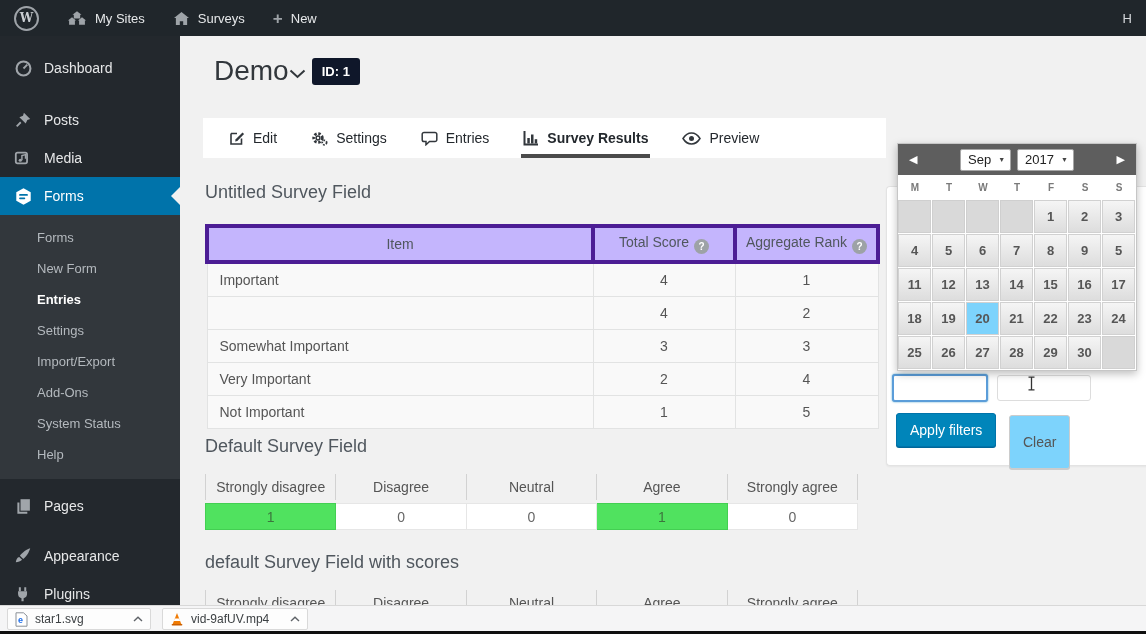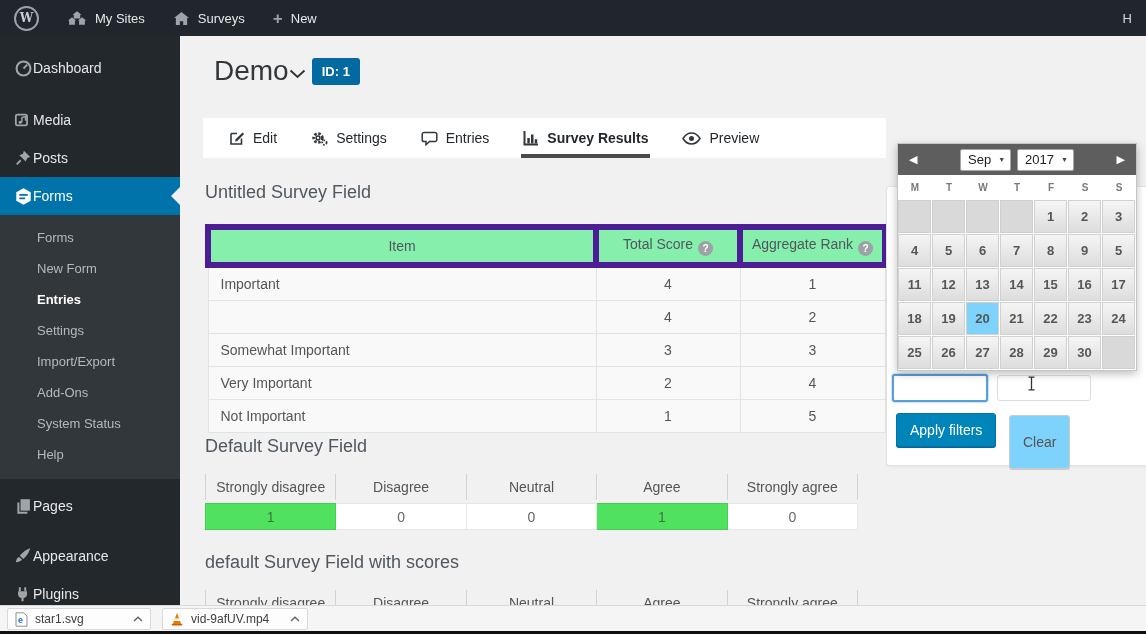--- a/index.html
+++ b/index.html
@@ -13,52 +13,52 @@
   .ab-item{display:flex;align-items:center;gap:8px;cursor:pointer;}
   .ab-icon{color:#9ea3a8;display:flex;}
   .wp-logo{width:21px;height:21px;border:2px solid #9ea3a8;border-radius:50%;display:flex;align-items:center;
            justify-content:center;font-family:"DejaVu Serif",serif;font-size:12px;color:#c9cdd1;font-weight:bold;}
   .ab-plus{font-size:17px;font-weight:bold;color:#9ea3a8;line-height:1;}
   .ab-right{margin-left:auto;color:#d5d8db;font-size:13px;}
 
   
   .sidebar{position:absolute;left:0;top:36px;width:180px;bottom:0;background:#23282d;z-index:30;color:#e6e7e8;}
   .menu-pad{height:13px;}
-  .menu-item{height:38px;display:flex;align-items:center;padding-left:13px;font-size:14px;position:relative;cursor:pointer;}
+  .menu-item{height:38px;display:flex;align-items:center;gap:11px;padding-left:13px;font-size:14px;position:relative;cursor:pointer;}
   .menu-icon{width:20px;display:flex;justify-content:center;color:#a0a5aa;}
   .menu-sep{height:14px;}
   .menu-item.active{background:#0073aa;color:#fff;}
   .menu-item.active .menu-icon{color:#fff;}
   .menu-item.active::after{content:"";position:absolute;right:0;top:50%;margin-top:-9px;
       border:9px solid transparent;border-right-color:#f1f1f1;}
   .submenu{background:#32373c;padding:7px 0 9px 0;}
   .submenu-item{height:31px;display:flex;align-items:center;padding-left:37px;font-size:13px;color:#b4b9be;cursor:pointer;}
   .submenu-item.current{color:#fff;font-weight:bold;}
   .mt8{margin-top:8px;} .mt12{margin-top:12px;}
 
   
   .content{position:absolute;left:180px;top:36px;right:0;bottom:0;background:#f1f1f1;}
   .form-header{position:absolute;left:34px;top:19px;display:flex;align-items:center;}
   .form-title{font-size:28px;color:#32373c;font-weight:400;}
   .title-chevron{margin-top:6px;cursor:pointer;}
-  .id-badge{background:#0369a1;color:#fff;font-size:13px;font-weight:bold;padding:6px 10px;border-radius:3px;margin-left:6px;}
+  .id-badge{background:#0f172a;color:#fff;font-size:13px;font-weight:bold;padding:6px 10px;border-radius:3px;margin-left:6px;}
 
   .tabs-card{position:absolute;left:23px;top:82px;width:657px;height:40px;background:#fff;
              display:flex;align-items:stretch;padding-left:26px;gap:34px;}
   .tab{display:flex;align-items:center;gap:8px;font-size:14px;color:#23282d;position:relative;cursor:pointer;}
   .tab.active{font-weight:bold;}
   .tab.active::after{content:"";position:absolute;left:-2px;right:-2px;bottom:0;height:4px;background:#4b4b4b;}
   .tab-icon{display:flex;color:#32373c;}
 
   .section-title{position:absolute;left:25px;font-size:18px;color:#50575e;font-weight:400;}
   .st1{top:146px;} .st2{top:400px;} .st3{top:516px;}
 
   
   .t1{position:absolute;left:25px;top:188px;border-collapse:collapse;font-size:14px;}
-  .t1 th{background:#86efac;color:#50575e;font-weight:400;height:30px;border:6px solid #4c1d95;}
+  .t1 th{background:#c4b5fd;color:#50575e;font-weight:400;height:30px;border:4px solid #4c1d95;}
   .t1 td{background:#f9f9f9;color:#555;height:30px;border:1px solid #e2e3e3;text-align:center;}
   .t1 td.item-cell{text-align:left;padding-left:12px;}
   .col-item{width:380px;} .col-score{width:136px;} .col-rank{width:137px;}
   .help-icon{width:15px;height:15px;border-radius:50%;background:#9da2a6;color:#fff;font-size:10px;font-weight:bold;
              display:inline-flex;align-items:center;justify-content:center;margin-left:5px;vertical-align:-3px;cursor:pointer;}
 
   
   .likert{position:absolute;left:25px;width:653px;}
   .lk2{top:438px;} .lk3{top:554px;}
   .lk-head{display:flex;height:26px;}
@@ -152,36 +152,36 @@
         <svg width="19" height="19" viewBox="0 0 20 20">
             <circle cx="10" cy="10" r="7.3" fill="none" stroke="currentColor" stroke-width="2.2"></circle>
             <path d="M10 10l4-4" stroke="currentColor" stroke-width="2"></path>
           </svg>
       </span>
       <span>Dashboard</span>
     </div>
     <div class="menu-sep"></div>
     <div class="menu-item">
       <span class="menu-icon">
+        <svg width="18" height="18" viewBox="0 0 20 20" fill="currentColor">
+            <path d="M11 2l7 7-3.2 1-1.8 4-7-7 4-1.8z"></path>
+            <path d="M7.5 12.5L3 17" stroke="currentColor" stroke-width="2" fill="none"></path>
+          </svg>
+      </span>
+      <span>Posts</span>
+    </div>
+    <div class="menu-item">
+      <span class="menu-icon">
         <svg width="18" height="18" viewBox="0 0 20 20">
             <rect x="2" y="4" width="12.5" height="12" rx="2" fill="none" stroke="currentColor" stroke-width="2"></rect>
             <circle cx="7" cy="12.5" r="1.8" fill="currentColor"></circle>
             <path d="M8.8 12.5V7.2l4-1v4.6" fill="none" stroke="currentColor" stroke-width="1.6"></path>
           </svg>
       </span>
       <span>Media</span>
-    </div>
-    <div class="menu-item">
-      <span class="menu-icon">
-        <svg width="18" height="18" viewBox="0 0 20 20" fill="currentColor">
-            <path d="M11 2l7 7-3.2 1-1.8 4-7-7 4-1.8z"></path>
-            <path d="M7.5 12.5L3 17" stroke="currentColor" stroke-width="2" fill="none"></path>
-          </svg>
-      </span>
-      <span>Posts</span>
     </div>
     <div class="menu-item active">
       <span class="menu-icon">
         <svg width="19" height="19" viewBox="0 0 20 20">
             <path d="M10 1.2l7.6 4.4v8.8L10 18.8l-7.6-4.4V5.6z" fill="currentColor"></path>
             <path d="M6.3 8.3h7.4M6.3 11.9h4.6" stroke="#0073aa" stroke-width="1.9" stroke-linecap="round"></path>
           </svg>
       </span>
       <span>Forms</span>
     </div>

